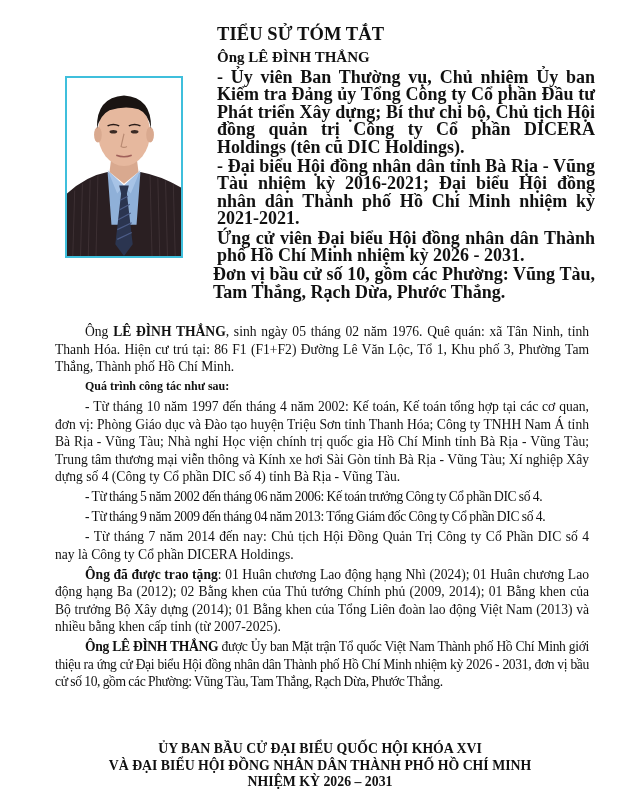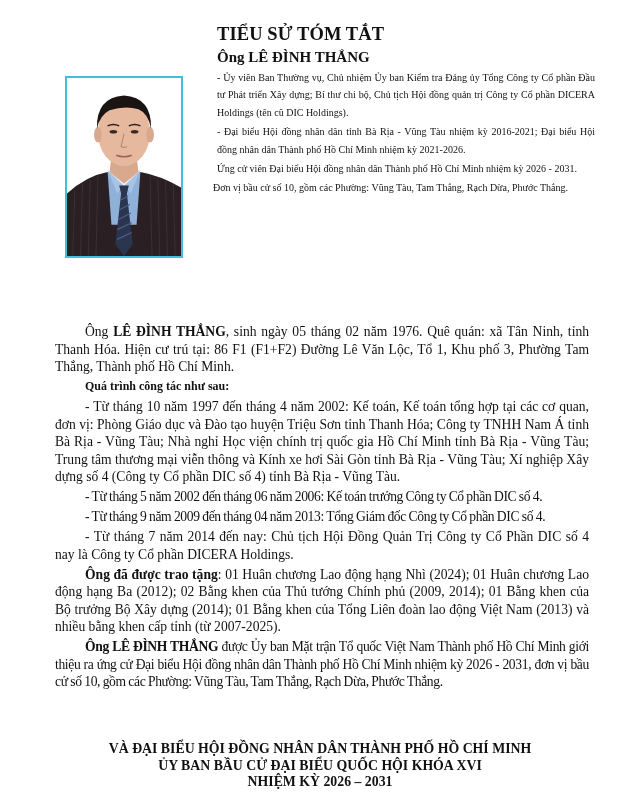--- a/index.html
+++ b/index.html
@@ -5,21 +5,21 @@
     html, body { margin: 0; padding: 0; background: #ffffff; }
     body { width: 640px; height: 797px; position: relative; overflow: hidden; color: #111; font-family: "Liberation Serif", "DejaVu Serif", serif; }
     .page { position: absolute; left: 0; top: 0; width: 596px; height: 797px; }
 
     .photo { position: absolute; left: 65px; top: 76px; width: 118px; height: 182px; border: 2px solid #3fbfdc; background: #ffffff; overflow: hidden; box-sizing: border-box; }
     .photo svg { display: block; width: 100%; height: 100%; }
 
     .summary { position: absolute; left: 217px; top: 23px; width: 378px; }
     .summary .title { font-weight: bold; font-size: 18.5px; line-height: 22px; margin: 0 0 3px 0; letter-spacing: 0.1px; }
     .summary .name { font-weight: bold; font-size: 15px; line-height: 19px; margin: 0 0 2px 0; }
-    .summary .item { font-weight: normal; font-size: 10px; line-height: 17.4px; margin: 0 0 2px 0; text-align: justify; }
+    .summary .item { font-weight: bold; font-size: 18px; line-height: 17.4px; margin: 0 0 2px 0; text-align: justify; }
     .summary .unit { margin-left: -4px; }
 
     .body { position: absolute; left: 55px; top: 323px; width: 534px; font-size: 13.6px; line-height: 17.5px; }
     .body p { margin: 0 0 2.5px 0; text-align: justify; text-indent: 30px; }
     .body p.narrow { letter-spacing: -0.35px; word-spacing: -0.5px; }
     .body .b { font-weight: bold; }
     .body .heading { font-weight: bold; font-size: 12px; }
 
     .footer { position: absolute; left: 0; top: 741px; width: 640px; text-align: center; font-weight: bold; font-size: 13.8px; line-height: 16.5px; }
     .footer div { white-space: nowrap; }
@@ -78,35 +78,35 @@
       <path d="M59 57 L56 70 Q59 72 62 70" stroke="#b88a72" stroke-width="1.2" fill="none"></path>
 
       <path d="M51 79 Q59 82 67 79" stroke="#a0605a" stroke-width="1.6" fill="none"></path>
     </svg>
   </div>
 
   <div class="summary">
     <div class="title">TIỂU SỬ TÓM TẮT</div>
     <div class="name">Ông LÊ ĐÌNH THẮNG</div>
     <div class="item">- Ủy viên Ban Thường vụ, Chủ nhiệm Ủy ban Kiểm tra Đảng ủy Tổng Công ty Cổ phần Đầu tư Phát triển Xây dựng; Bí thư chi bộ, Chủ tịch Hội đồng quản trị Công ty Cổ phần DICERA Holdings (tên cũ DIC Holdings).</div>
-    <div class="item">- Đại biểu Hội đồng nhân dân tỉnh Bà Rịa - Vũng Tàu nhiệm kỳ 2016-2021; Đại biểu Hội đồng nhân dân Thành phố Hồ Chí Minh nhiệm kỳ 2021-2026.</div>
+    <div class="item">- Đại biểu Hội đồng nhân dân tỉnh Bà Rịa - Vũng Tàu nhiệm kỳ 2016-2021; Đại biểu Hội đồng nhân dân Thành phố Hồ Chí Minh nhiệm kỳ 2021-2021.</div>
     <div class="item">Ứng cử viên Đại biểu Hội đồng nhân dân Thành phố Hồ Chí Minh nhiệm kỳ 2026 - 2031.</div>
     <div class="item unit">Đơn vị bầu cử số 10, gồm các Phường: Vũng Tàu, Tam Thắng, Rạch  Dừa, Phước Thắng.</div>
   </div>
 
   <div class="body">
     <p><span>Ông </span><span class="b">LÊ ĐÌNH THẮNG</span><span>, sinh ngày 05 tháng 02 năm 1976. Quê quán: xã Tân Ninh, tỉnh Thanh Hóa. Hiện cư trú tại: 86 F1 (F1+F2) Đường Lê Văn Lộc, Tổ 1, Khu phố 3, Phường Tam Thắng, Thành phố Hồ Chí Minh.</span></p>
     <p class="heading">Quá trình công tác như sau:</p>
     <p>- Từ tháng 10 năm 1997 đến tháng 4 năm 2002: Kế toán, Kế toán tổng hợp tại các cơ quan, đơn vị: Phòng Giáo dục và Đào tạo huyện Triệu Sơn tỉnh Thanh Hóa; Công ty TNHH Nam Á tỉnh Bà Rịa - Vũng Tàu; Nhà nghỉ Học viện chính trị quốc gia Hồ Chí Minh tỉnh Bà Rịa - Vũng Tàu; Trung tâm thương mại viễn thông và Kính xe hơi Sài Gòn tỉnh Bà Rịa - Vũng Tàu; Xí nghiệp Xây dựng số 4 (Công ty Cổ phần DIC số 4) tỉnh Bà Rịa - Vũng Tàu.</p>
     <p class="narrow">- Từ tháng 5 năm 2002 đến tháng 06 năm 2006: Kế toán trưởng Công ty Cổ phần DIC số 4.</p>
     <p class="narrow">- Từ tháng 9 năm 2009 đến tháng 04 năm 2013: Tổng Giám đốc Công ty Cổ phần DIC số 4.</p>
     <p>- Từ tháng 7 năm 2014 đến nay: Chủ tịch Hội Đồng Quản Trị Công ty Cổ Phần DIC số 4 nay là Công ty Cổ phần DICERA Holdings.</p>
     <p><span class="b">Ông đã được trao tặng</span><span>: 01 Huân chương Lao động hạng Nhì (2024); 01 Huân chương Lao động hạng Ba (2012); 02 Bằng khen của Thủ tướng Chính phủ (2009, 2014); 01 Bằng khen của Bộ trưởng Bộ Xây dựng (2014); 01 Bằng khen của Tổng Liên đoàn lao động Việt Nam (2013) và nhiều bằng khen cấp tỉnh (từ 2007-2025).</span></p>
     <p class="narrow"><span class="b">Ông LÊ ĐÌNH THẮNG</span><span> được Ủy ban Mặt trận Tổ quốc Việt Nam Thành phố Hồ Chí Minh giới thiệu ra ứng cử Đại biểu Hội đồng nhân dân Thành phố Hồ Chí Minh nhiệm kỳ 2026 - 2031, đơn vị bầu cử số 10, gồm các Phường: Vũng Tàu, Tam Thắng, Rạch  Dừa, Phước Thắng.</span></p>
   </div>
 
   <div class="footer">
+    <div>ỦY BAN BẦU CỬ ĐẠI BIỂU QUỐC HỘI KHÓA XVI</div>
     <div>VÀ ĐẠI BIỂU HỘI ĐỒNG NHÂN DÂN THÀNH PHỐ HỒ CHÍ MINH</div>
-    <div>ỦY BAN BẦU CỬ ĐẠI BIỂU QUỐC HỘI KHÓA XVI</div>
     <div>NHIỆM KỲ 2026 – 2031</div>
   </div>
 
 </div>
 
 </body></html>

